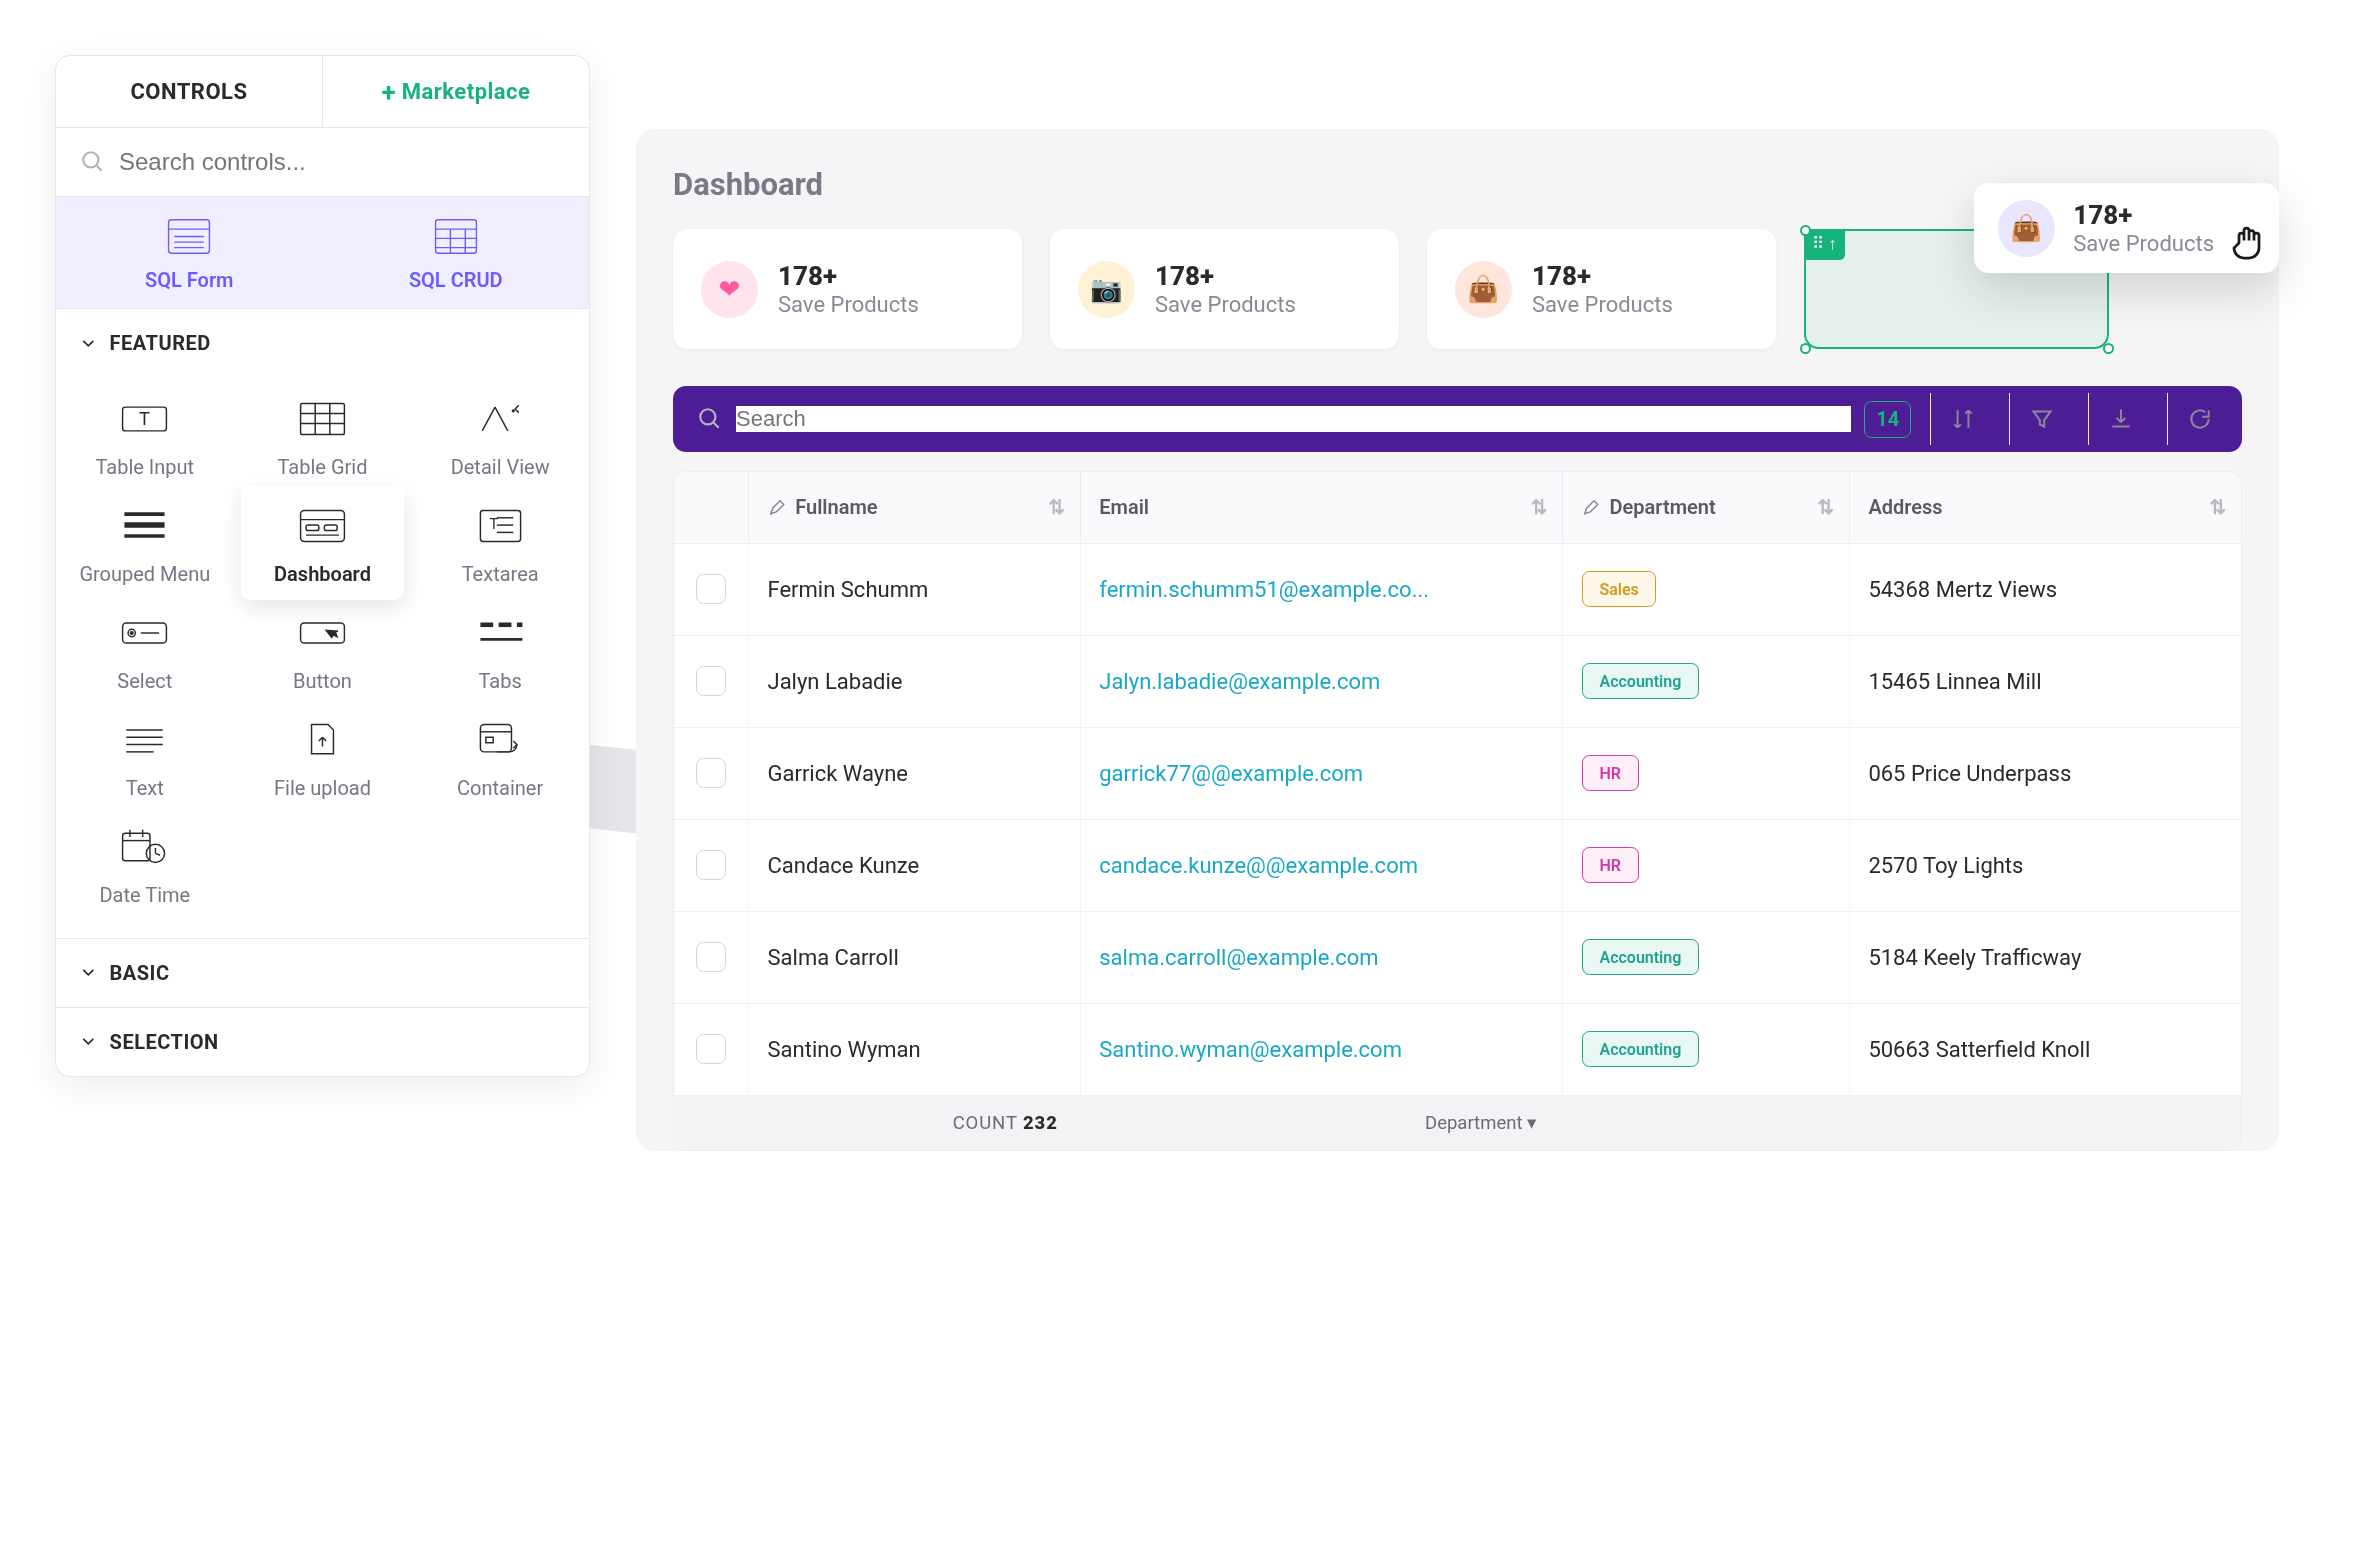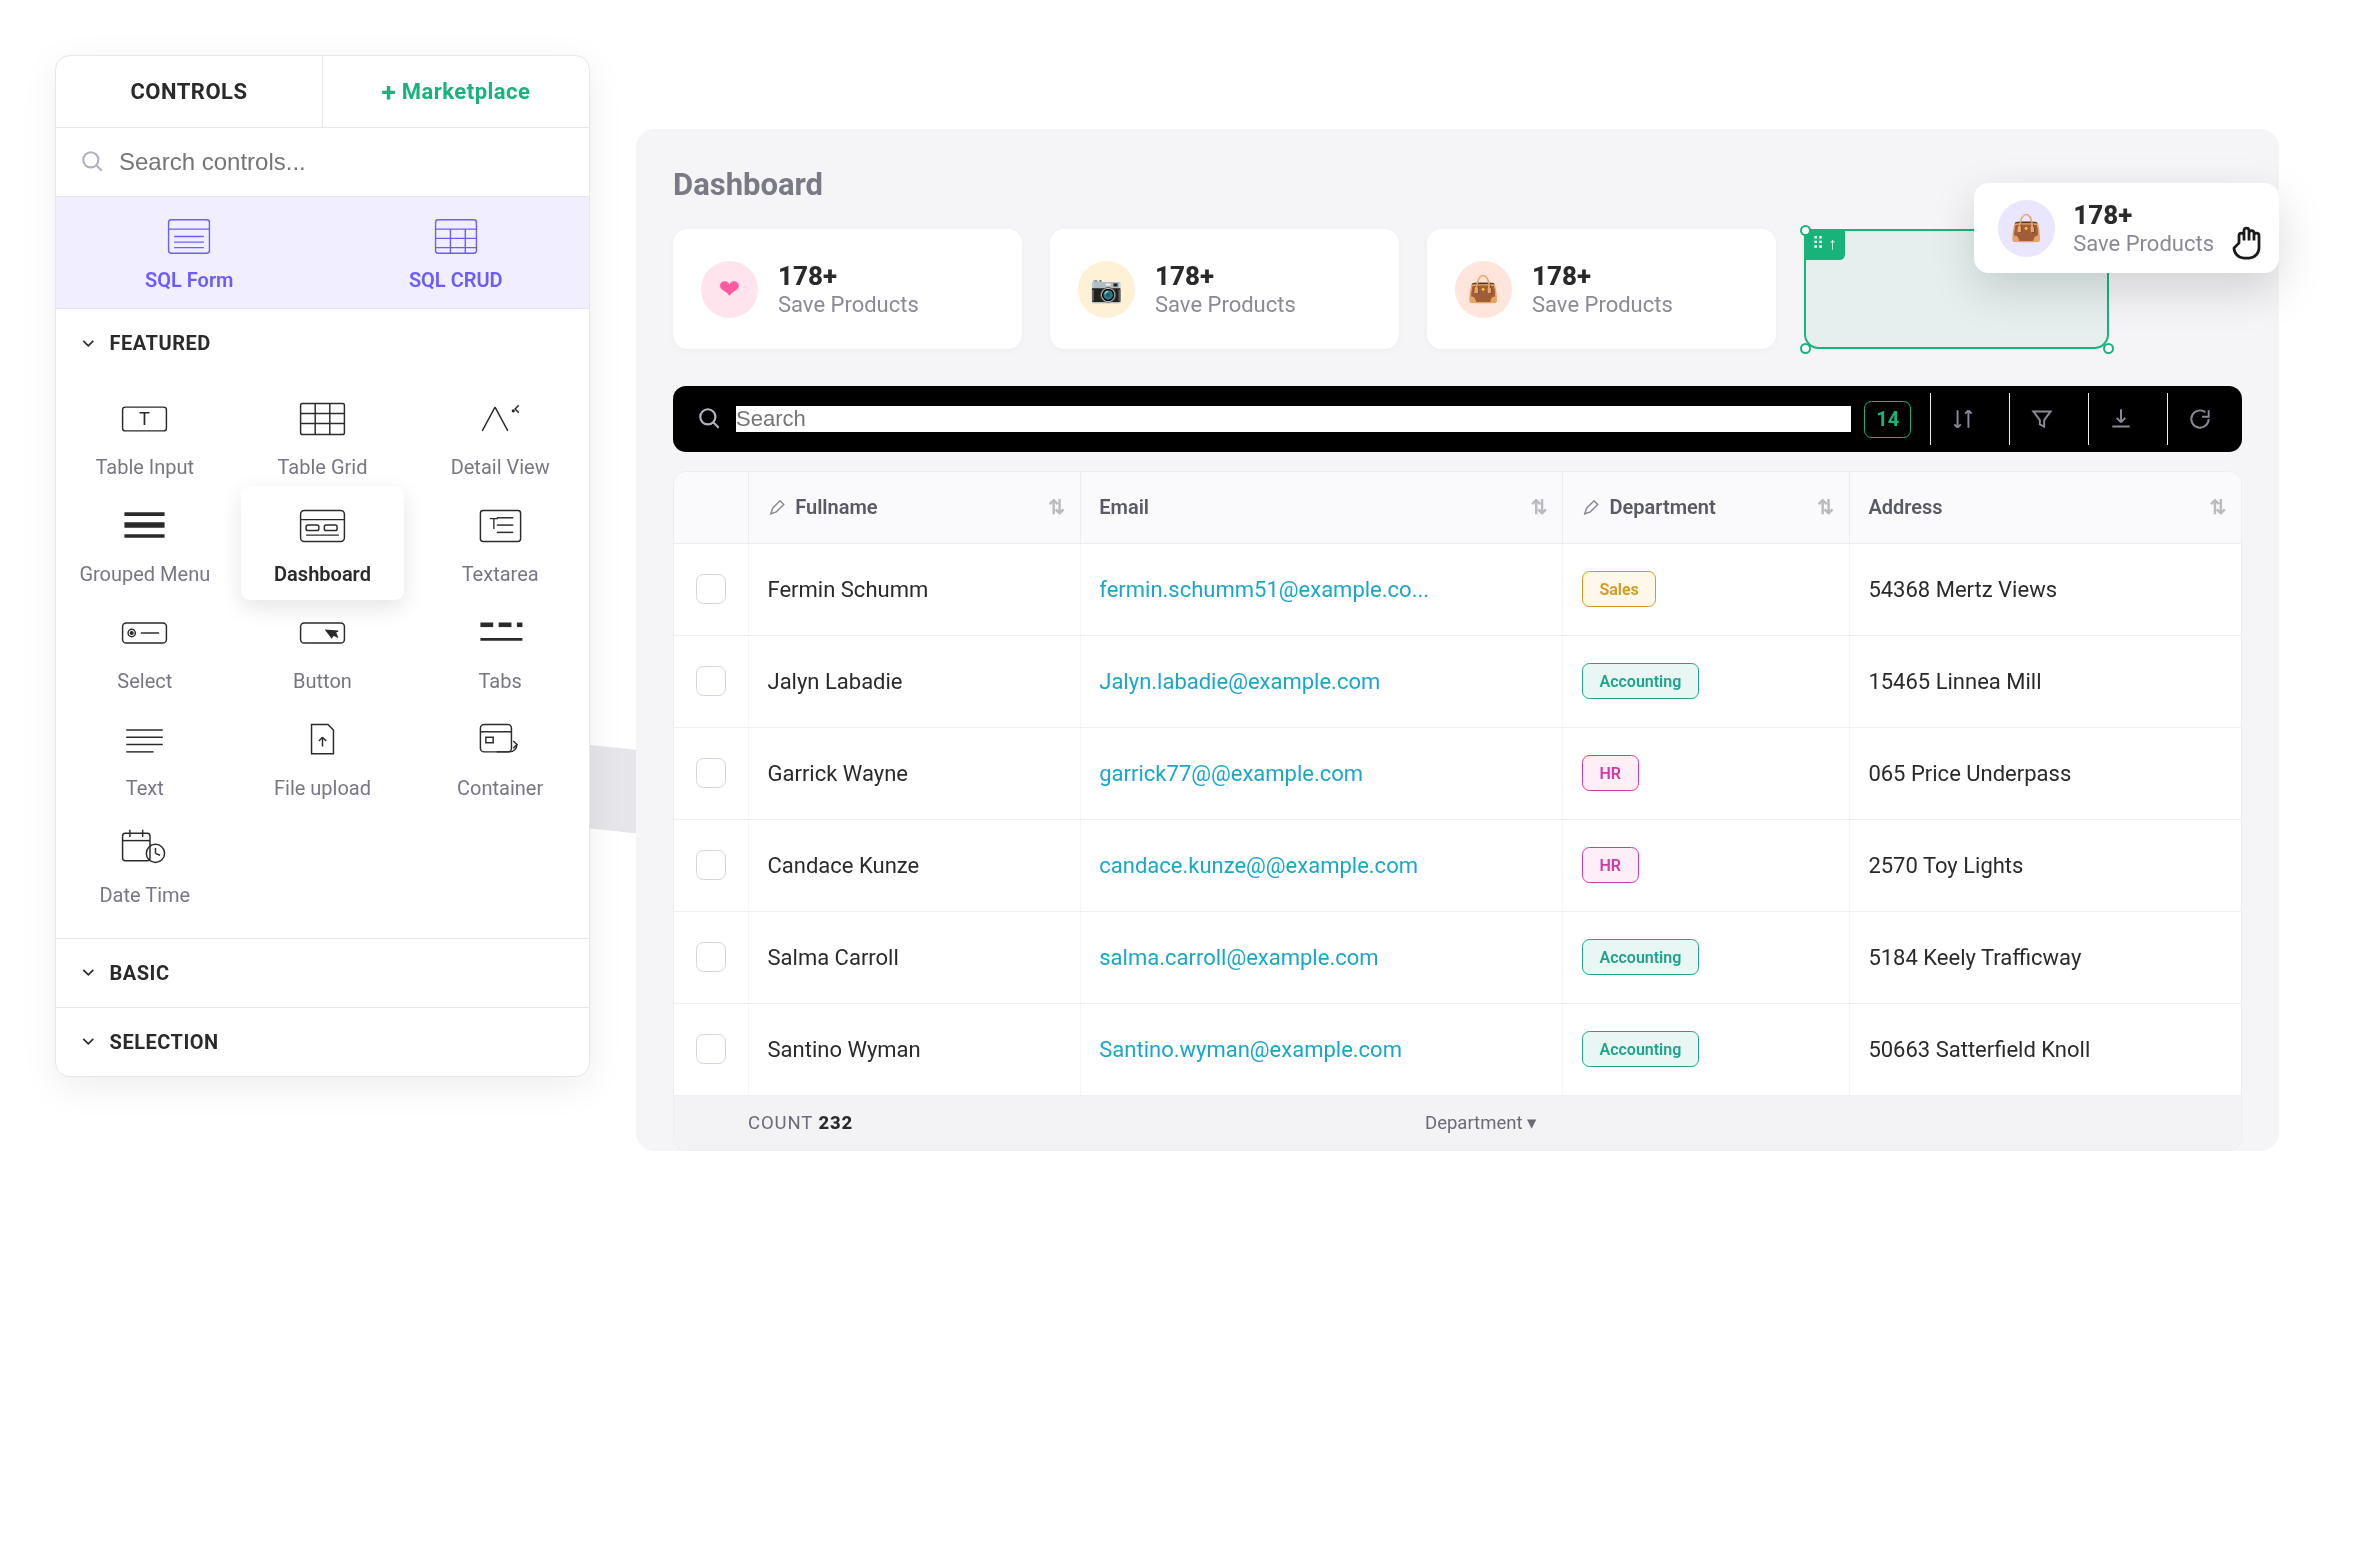--- a/index.html
+++ b/index.html
@@ -195,21 +195,21 @@
   position: absolute;
   right: 5.5px;
   top: 35px;
   width: 50px; height: 50px;
 }
 .cursor-hand svg { stroke:#1a1a1a; stroke-width:2.2; fill:#fff; }
 
 
 .table-wrap { margin-top: 37px; }
 .table-toolbar {
-  background: #000000;
+  background: #4c1d95;
   border-radius: 13px;
   height: 66px;
   display: flex;
   align-items: center;
   padding: 0 9.2px 0 24px;
   gap: 13px;
 }
 .table-toolbar input {
   border: none; outline: none;
   font-size: 22px; color: #8a8a96;
@@ -284,21 +284,21 @@
 
 .tfoot {
   display: grid;
   grid-template-columns: 74px 1.1fr 1.6fr 0.95fr 1.3fr;
   background: #f3f3f6;
   height: 54px;
   align-items: center;
   font-size: 18.5px;
   color: #6b6b78;
 }
-.tfoot .count { text-align:left; padding-right:22px; letter-spacing:0.9px; }
+.tfoot .count { text-align:right; padding-right:22px; letter-spacing:0.9px; }
 .tfoot .count b { font-weight:800; color:#2a2a2a; }
 .tfoot .calc { text-align:right; padding-right:26px; }
 
 .swoosh {
   position: absolute;
   left: 185px; top: 323px;
   width: 1707px; height: 738px;
   pointer-events: none;
 }
 .swoosh path { fill:none; stroke: rgba(180,180,195,0.35); stroke-width: 90; }

